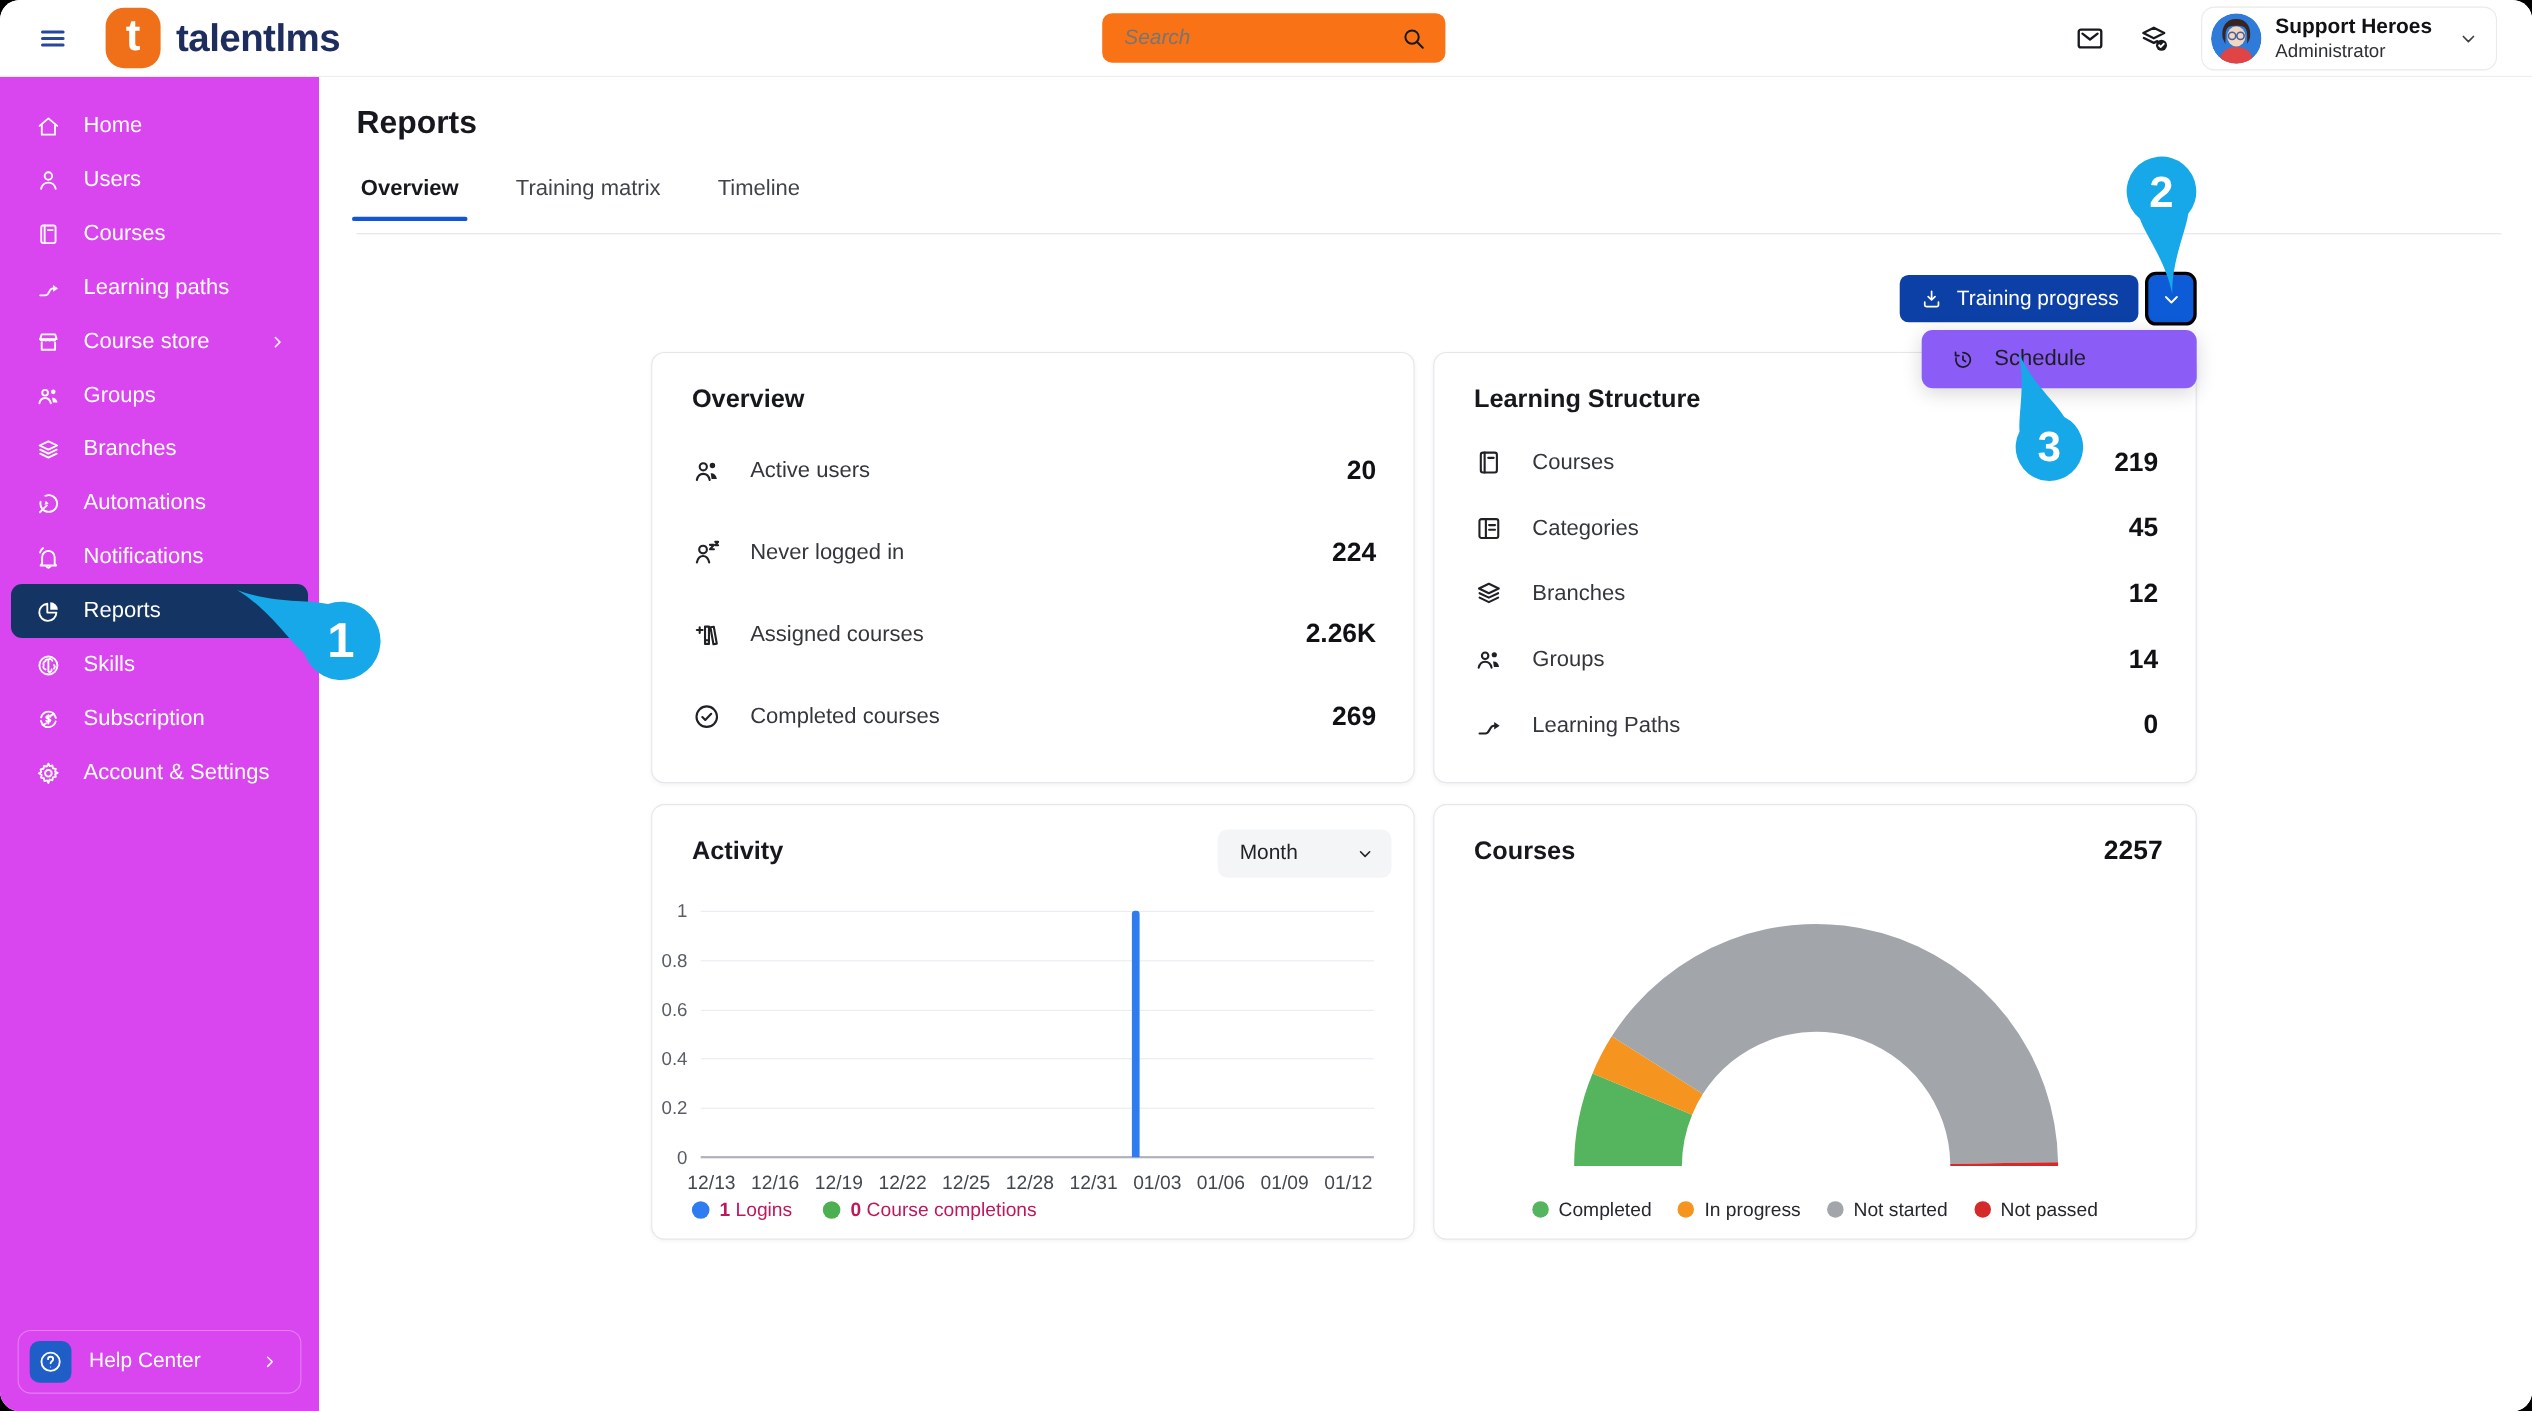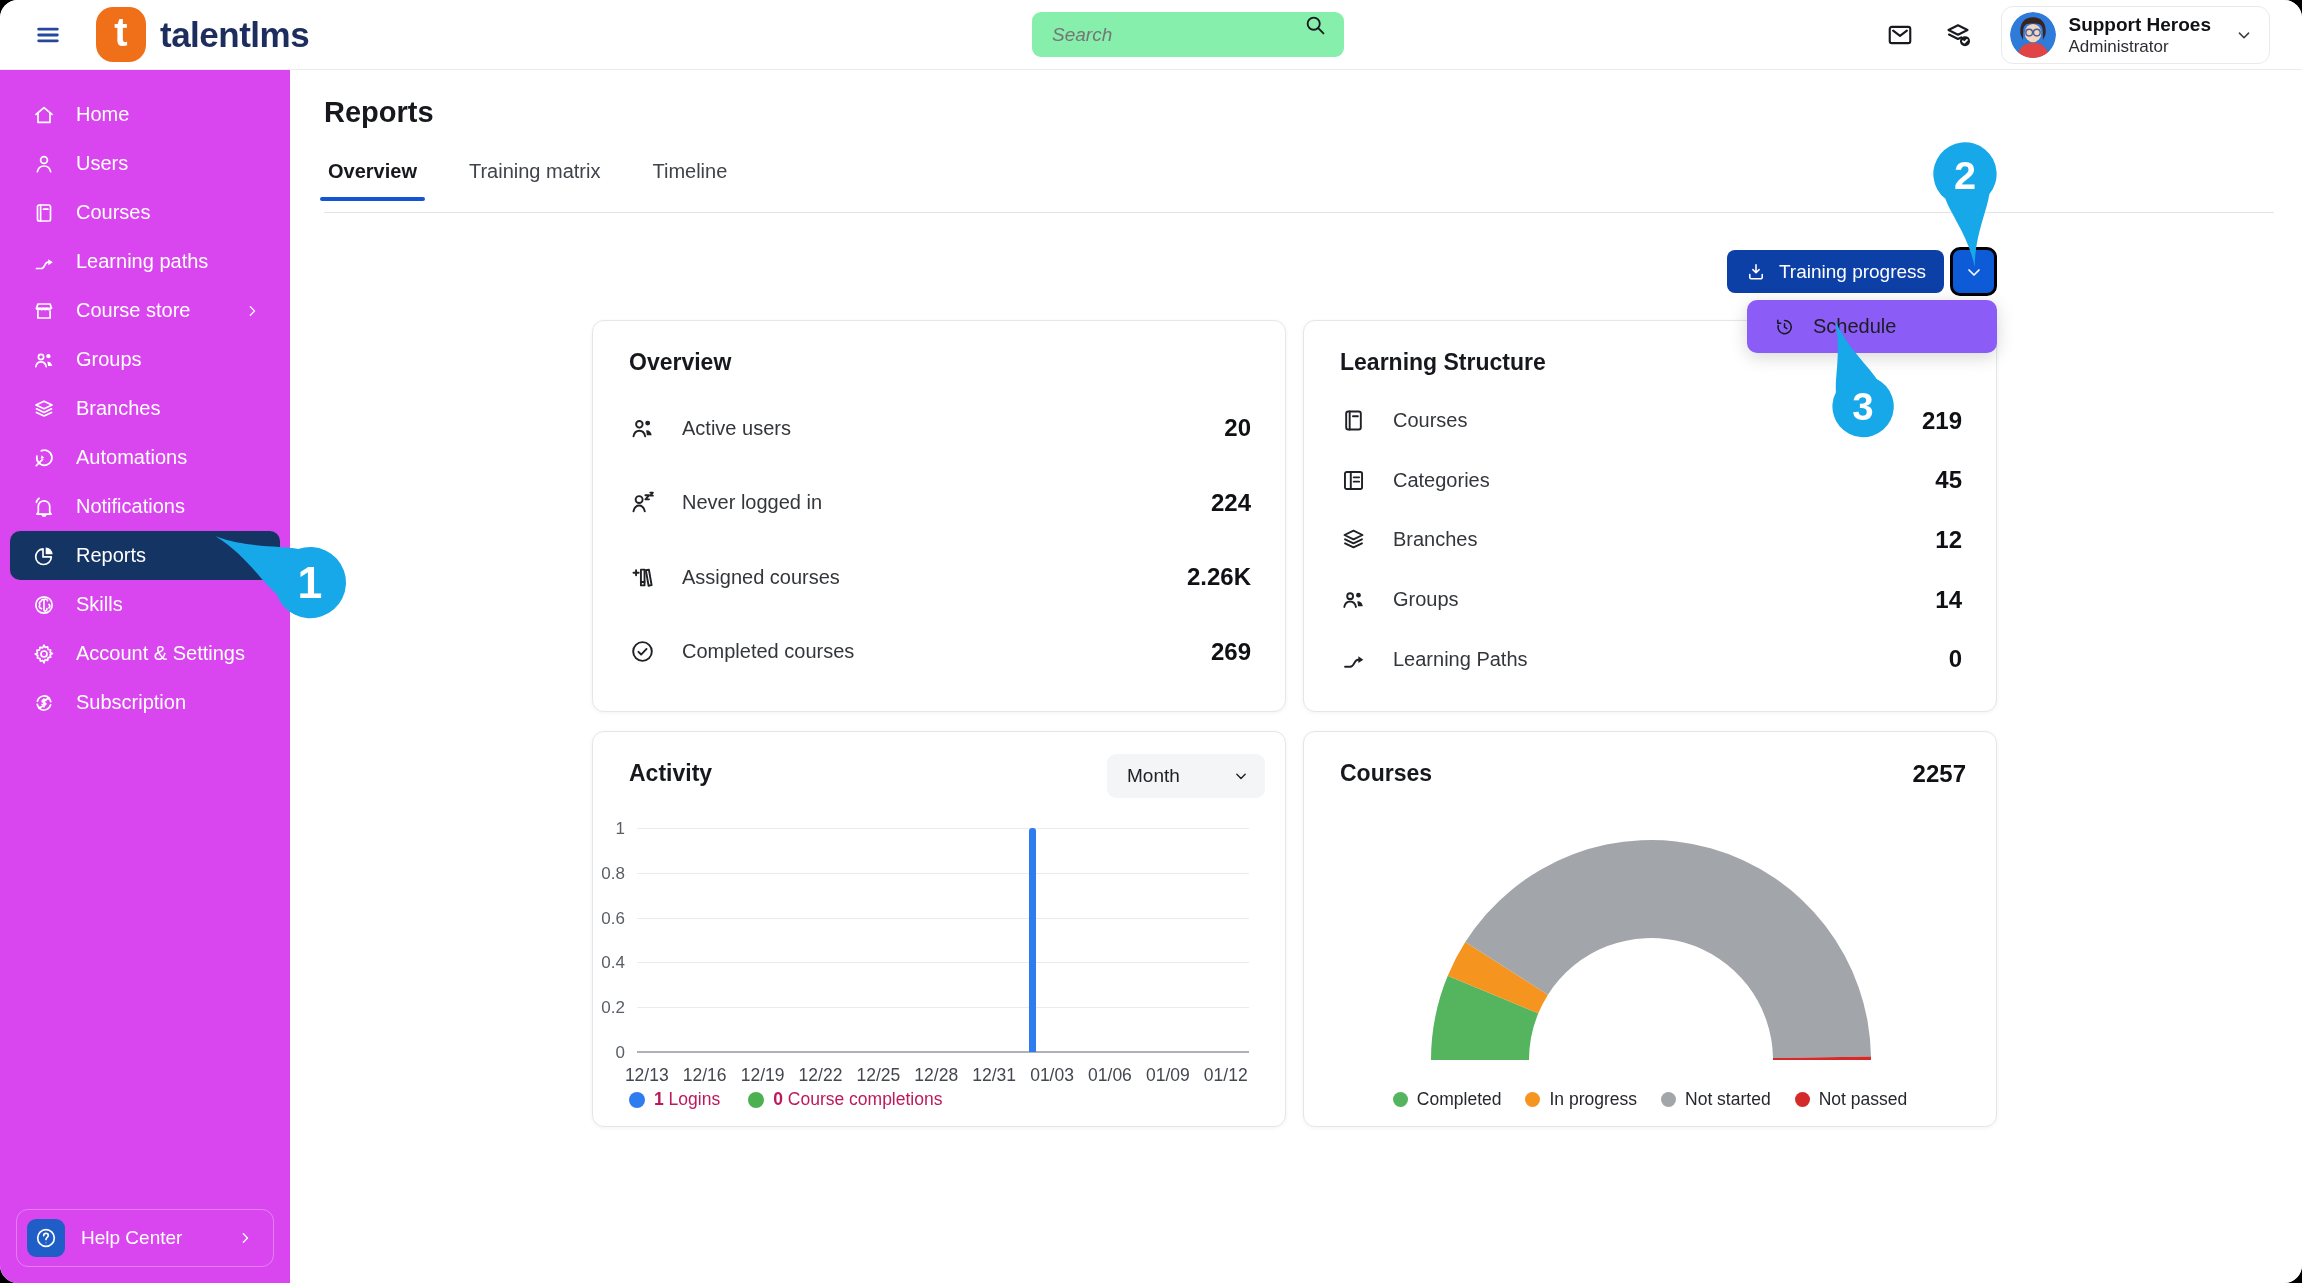--- a/index.html
+++ b/index.html
@@ -5,21 +5,21 @@
   *{box-sizing:border-box;margin:0;padding:0}
   body{background:#000;font-family:"Liberation Sans",sans-serif;width:2302px;height:1283px;overflow:hidden}
   .app{position:relative;width:2302px;height:1283px;background:#fff;border-radius:18px;overflow:hidden}
 
   
   .topbar{position:absolute;top:0;left:0;right:0;height:70px;background:#fff;border-bottom:1px solid #ececee;z-index:5}
   .hamburger{position:absolute;left:34px;top:21px;width:28px;height:28px;color:#27479e;cursor:pointer}
   .logo{position:absolute;left:96px;top:7px;display:flex;align-items:center;gap:14px}
   .logo-mark{width:50px;height:55px;border-radius:17px;background:#F0701A;color:#fff;display:flex;align-items:center;justify-content:center;font-size:40px;font-weight:700;padding-bottom:4px}
   .logo-word{font-size:35px;font-weight:700;color:#1D2D5E;letter-spacing:-0.5px}
-  .search{position:absolute;left:1032px;top:12px;width:312px;height:45px;background:#86efac;border-radius:9px;display:flex;padding:0 16px 0 20px}
+  .search{position:absolute;left:1002px;top:12px;width:312px;height:45px;background:#f97316;border-radius:9px;display:flex;align-items:center;padding:0 16px 0 20px}
   .search input{flex:1;border:none;background:transparent;font-style:italic;font-size:19px;color:#3a3a3a;outline:none;font-family:"Liberation Sans",sans-serif}
   .search .s-icon{width:26px;height:26px;color:#17191e}
   .top-right{position:absolute;right:32px;top:0;height:70px;display:flex;align-items:center;gap:28px}
   .tb-icon{width:30px;height:30px;color:#17191e;cursor:pointer}
   .user-chip{display:flex;align-items:center;gap:12px;border:1px solid #eaeaec;border-radius:12px;padding:0 14px 0 8px;height:58px;cursor:pointer}
   .avatar{width:46px;height:46px;border-radius:50%;overflow:hidden;flex:none}
   .user-name{font-size:19px;font-weight:700;color:#101114;line-height:1.25}
   .user-role{font-size:17px;color:#2c2e33}
   .chip-chev{width:22px;height:22px;color:#3c3f45;margin-left:10px}
 
@@ -231,37 +231,37 @@
         </div>
         <div class="nav-item">
           <span class="icon"><svg viewBox="0 0 24 24" width="100%" height="100%" fill="none" stroke="currentColor" stroke-width="1.7" stroke-linecap="round" stroke-linejoin="round">
               <circle cx="12" cy="12" r="8.2"></circle>
               <path d="M9.1 8.3c-1.5.5-2.1 2-1.3 3.3m1.7 4c-1.6-.2-2.5-1.5-2-3m7.4 3c.3 1.3-.8 2.5-2.3 2.4M17 11.5c1.1.9 1.1 2.5 0 3.4M9.1 8.3c.1-1.4 1.6-2.3 2.9-1.7m0 0c1.3-1 3.1-.4 3.5 1.2m-3.5-1.2v10.6"></path>
             </svg></span>
           <span class="label">Skills</span>
         </div>
         <div class="nav-item">
           <span class="icon"><svg viewBox="0 0 24 24" width="100%" height="100%" fill="none" stroke="currentColor" stroke-width="1.7" stroke-linecap="round" stroke-linejoin="round">
-              <path d="M12 3.2l1.1 2.3 2.5-.6.5 2.6 2.6.5-.6 2.5 2.3 1.1-2.3 1.1.6 2.5-2.6.5-.5 2.6-2.5-.6L12 20.8l-1.1-2.3-2.5.6-.5-2.6-2.6-.5.6-2.5L3.2 12l2.3-1.1-.6-2.5 2.6-.5.5-2.6 2.5.6z"></path>
-              <circle cx="12" cy="12" r="3"></circle>
-            </svg></span>
-          <span class="label">Account &amp; Settings</span>
-          <span class="chev"><svg viewBox="0 0 24 24" width="100%" height="100%" fill="none" stroke="currentColor" stroke-width="1.7" stroke-linecap="round" stroke-linejoin="round">
-              <path d="m10 7 5 5-5 5"></path>
-            </svg></span>
-        </div>
-        <div class="nav-item">
-          <span class="icon"><svg viewBox="0 0 24 24" width="100%" height="100%" fill="none" stroke="currentColor" stroke-width="1.7" stroke-linecap="round" stroke-linejoin="round">
               <path d="M18.6 13.8A7 7 0 0 1 6.8 16.9"></path>
               <path d="m5.2 13.3 1.6 3.6 3.5-1.4"></path>
               <path d="M5.4 10.2A7 7 0 0 1 17.2 7.1"></path>
               <path d="m18.8 10.7-1.6-3.6-3.5 1.4"></path>
               <path d="M12 8.2v7.6m1.9-6.2c-.5-1-3.8-1.1-3.8.6 0 1.7 3.8.9 3.8 2.6 0 1.7-3.3 1.6-3.8.6"></path>
             </svg></span>
           <span class="label">Subscription</span>
+        </div>
+        <div class="nav-item">
+          <span class="icon"><svg viewBox="0 0 24 24" width="100%" height="100%" fill="none" stroke="currentColor" stroke-width="1.7" stroke-linecap="round" stroke-linejoin="round">
+              <path d="M12 3.2l1.1 2.3 2.5-.6.5 2.6 2.6.5-.6 2.5 2.3 1.1-2.3 1.1.6 2.5-2.6.5-.5 2.6-2.5-.6L12 20.8l-1.1-2.3-2.5.6-.5-2.6-2.6-.5.6-2.5L3.2 12l2.3-1.1-.6-2.5 2.6-.5.5-2.6 2.5.6z"></path>
+              <circle cx="12" cy="12" r="3"></circle>
+            </svg></span>
+          <span class="label">Account &amp; Settings</span>
+          <span class="chev"><svg viewBox="0 0 24 24" width="100%" height="100%" fill="none" stroke="currentColor" stroke-width="1.7" stroke-linecap="round" stroke-linejoin="round">
+              <path d="m10 7 5 5-5 5"></path>
+            </svg></span>
         </div>
       </div>
     <div class="help">
       <span class="help-chip">
           <span class="icon"><svg viewBox="0 0 24 24" width="100%" height="100%" fill="none" stroke="currentColor" stroke-width="1.7" stroke-linecap="round" stroke-linejoin="round">
               <circle cx="12" cy="12" r="8.3"></circle>
               <path d="M9.7 9.6c0-2.9 4.6-2.9 4.6 0 0 1.9-2.3 1.8-2.3 3.8"></path>
               <circle cx="12" cy="16.7" r="0.5" fill="currentColor" stroke="none"></circle>
             </svg></span>
         </span>

